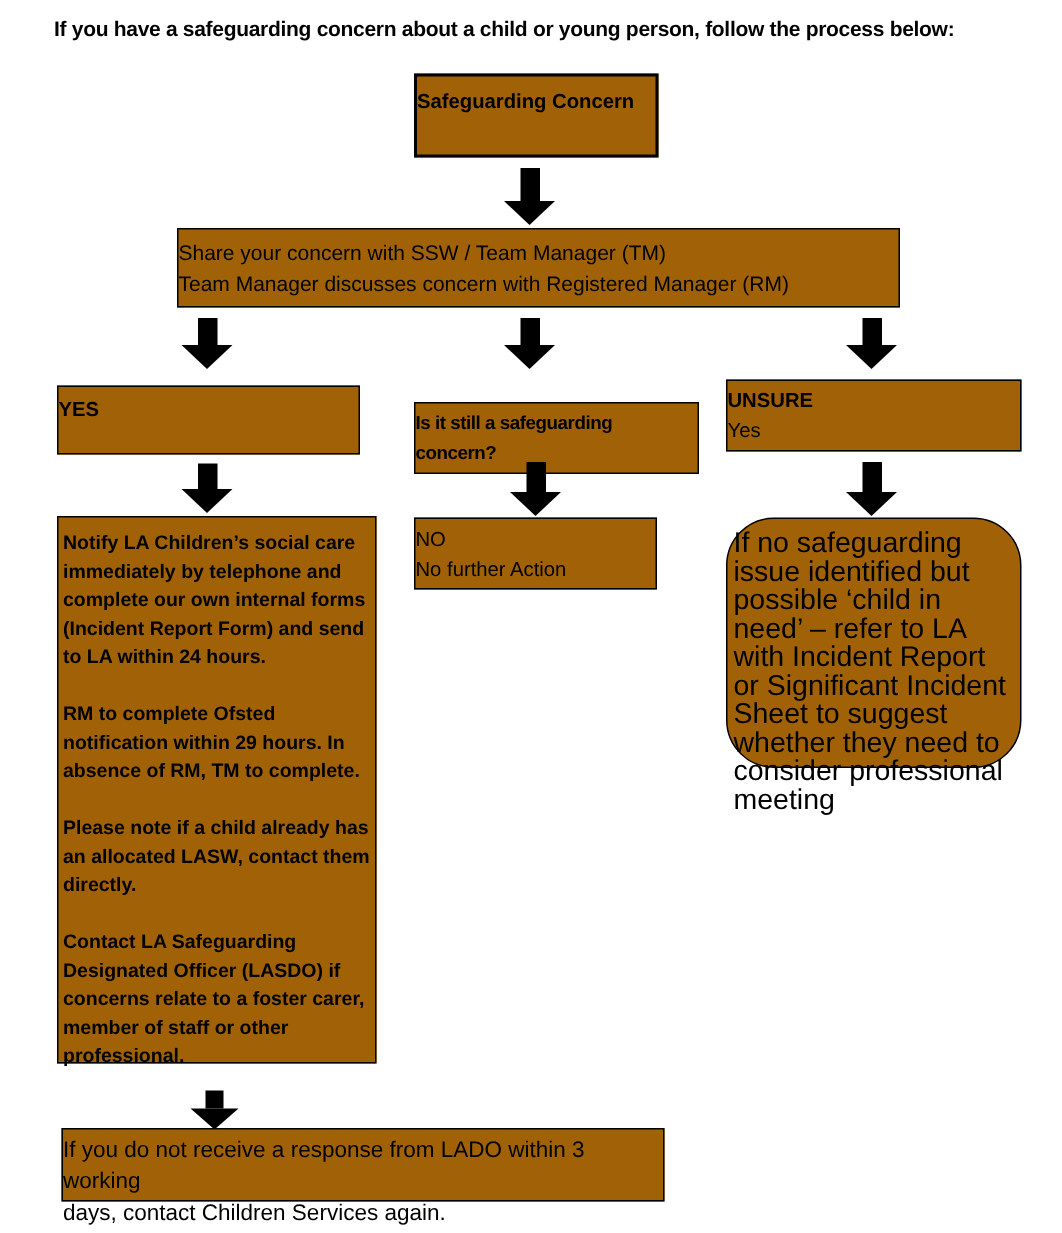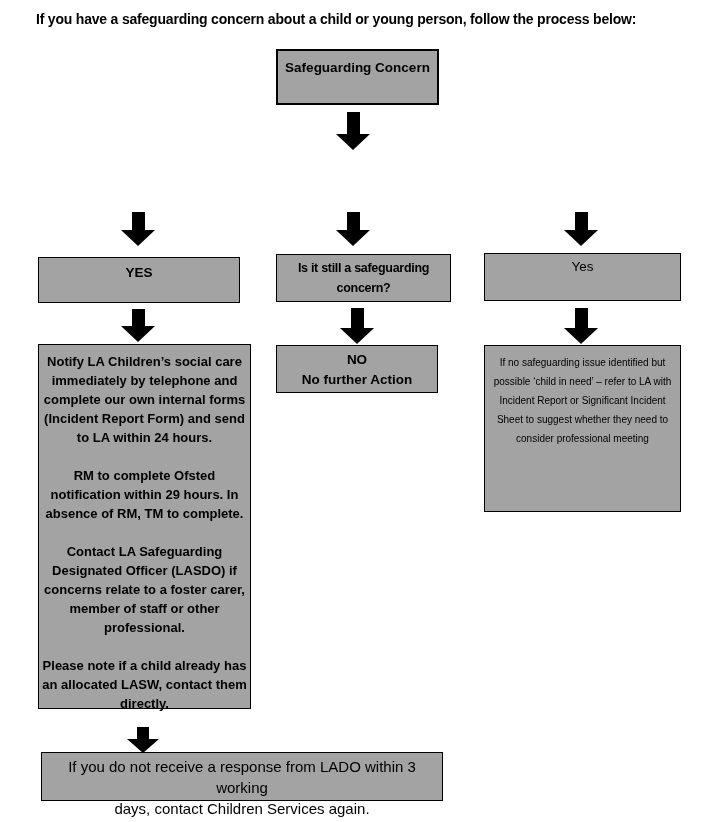--- a/index.html
+++ b/index.html
@@ -22,22 +22,21 @@
     top: 11px;
     font-size: 14px;
     font-weight: bold;
     letter-spacing: -0.2px;
     white-space: nowrap;
   }
   .box {
     position: absolute;
     box-sizing: border-box;
     border: 1.5px solid #000000;
-    background: #a3a3a3;
-    text-align: center;
+    background: #a16207;
   }
   .pre { white-space: pre-line; }
 
   .start-box {
     left: 276px; top: 49px; width: 163px; height: 56px;
     border-width: 2px;
     font-size: 13.5px; font-weight: bold;
     padding-top: 9px;
   }
   .share-box {
@@ -45,47 +44,48 @@
     border-width: 1px;
     font-size: 14px; line-height: 21px;
     padding-top: 5px;
   }
   .yes-box {
     left: 38px; top: 257px; width: 202px; height: 46px;
     font-size: 13.5px; font-weight: bold;
     padding-top: 7px;
   }
   .still-box {
-    left: 276px; top: 254px; width: 175px; height: 48px;
+    left: 276px; top: 268px; width: 190px; height: 48px;
     font-size: 12.5px; font-weight: bold; letter-spacing: -0.3px;
     line-height: 20px; padding-top: 3px;
   }
   .unsure-box {
     left: 484px; top: 253px; width: 197px; height: 48px;
     font-size: 13.5px; line-height: 20px; padding-top: 3px;
   }
   .unsure-box .main-label { font-weight: bold; display: block; }
   .notify-box {
     left: 38px; top: 344px; width: 213px; height: 365px;
     border-width: 1px;
     font-size: 13px; line-height: 19px;
     padding: 7px 3px;
   }
   .notify-box p { margin: 0 0 19px 0; font-weight: bold; }
   .notify-box p:last-child { margin-bottom: 0; }
   .no-box {
     left: 276px; top: 345px; width: 162px; height: 48px;
-    font-size: 13.5px; font-weight: bold;
+    font-size: 13.5px; font-weight: normal;
     line-height: 20px; padding-top: 4px;
   }
   .child-box {
     left: 484px; top: 345px; width: 197px; height: 167px;
     border-width: 1px;
-    font-size: 10px; line-height: 19px;
+    font-size: 19px; line-height: 19px;
     padding: 7px 4px;
+    border-radius: 32px;
   }
   .lado-box {
     left: 41px; top: 752px; width: 402px; height: 49px;
     border-width: 1px;
     font-size: 15px; line-height: 21px;
     padding-top: 3px;
   }
 
   .arrow {
     position: absolute;
@@ -124,20 +124,22 @@
 
   <div class="box start-box">
     <span>Safeguarding Concern</span>
   </div>
 
   <div class="arrow a1">
     <div class="stem"></div>
     <div class="head"></div>
   </div>
 
+  <div class="box share-box pre">Share your concern with SSW / Team Manager (TM)
+Team Manager discusses concern with Registered Manager (RM)</div>
 
   <div class="arrow a2a">
     <div class="stem"></div>
     <div class="head"></div>
   </div>
   <div class="arrow a2b">
     <div class="stem"></div>
     <div class="head"></div>
   </div>
   <div class="arrow a2c">
@@ -146,41 +148,42 @@
   </div>
 
   <div class="box yes-box">
     <span>YES</span>
   </div>
 
   <div class="box still-box pre">Is it still a safeguarding
 concern?</div>
 
   <div class="box unsure-box">
+    <span class="main-label">UNSURE</span>
     <span>Yes</span>
   </div>
 
   <div class="arrow a3a">
     <div class="stem"></div>
     <div class="head"></div>
   </div>
   <div class="arrow a3b">
     <div class="stem"></div>
     <div class="head"></div>
   </div>
   <div class="arrow a3c">
     <div class="stem"></div>
     <div class="head"></div>
   </div>
 
   <div class="box notify-box">
     <p>Notify LA Children’s social care immediately by telephone and complete our own internal forms (Incident Report Form) and send to LA within 24 hours.</p>
     <p>RM to complete Ofsted notification within 29 hours.  In absence of RM, TM to complete.</p>
+    <p>Please note if a child already has an allocated LASW, contact them directly.</p>
     <p>Contact LA Safeguarding Designated Officer (LASDO) if concerns relate to a foster carer, member of staff or other professional.</p>
-    <p>Please note if a child already has an allocated LASW, contact them directly.</p>
   </div>
 
   <div class="box no-box pre">NO
 No further Action</div>
 
   <div class="box child-box">If no safeguarding issue identified but possible ‘child in need’ – refer to LA with Incident Report or Significant Incident Sheet to suggest whether they need to consider professional meeting</div>
 
   <div class="arrow small a4">
     <div class="stem"></div>
     <div class="head"></div>

